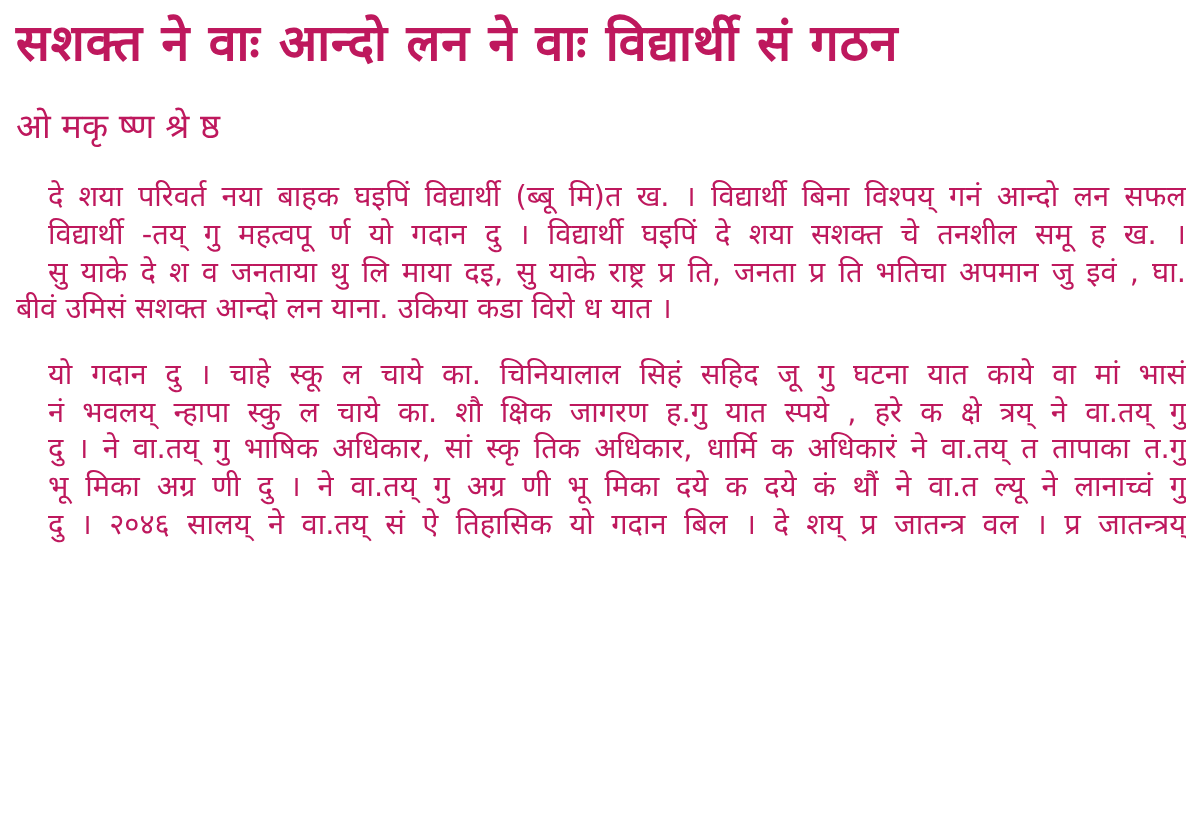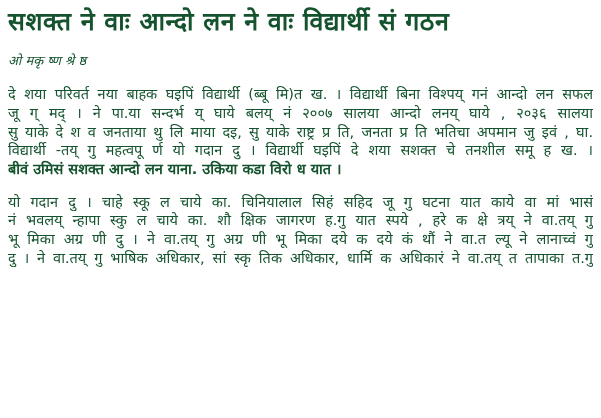--- a/index.html
+++ b/index.html
@@ -5,78 +5,77 @@
   html, body {
     margin: 0;
     padding: 0;
     background: #ffffff;
   }
   .page {
     position: relative;
     width: 601px;
     height: 418px;
     background: #ffffff;
-    color: #14532d;
+    color: #be185d;
     font-family: "DejaVu Sans", "Liberation Serif", serif;
     overflow: hidden;
     box-sizing: border-box;
     padding: 6px 8px 0 8px;
   }
   .doc-title {
     font-size: 25px;
     font-weight: bold;
     line-height: 1.25;
     margin: 0 0 14px 0;
     letter-spacing: 0.5px;
     white-space: nowrap;
   }
   .byline {
-    font-size: 13px;
-    font-style: italic;
+    font-size: 17px;
     margin: 0 0 16px 0;
   }
   .para {
     font-size: 14.5px;
     margin: 0 0 14px 0;
   }
   .ln {
     line-height: 18.7px;
     height: 18.7px;
     white-space: nowrap;
     overflow: hidden;
   }
   .ln.j {
     text-align: justify;
     text-align-last: justify;
     white-space: normal;
     word-spacing: 1px;
+    margin-left: 16px;
   }
   .ln.last {
     text-align: right;
     text-align-last: left;
-    font-weight: bold;
   }
 </style>
 </head>
 <body>
 
 <div class="page">
 
   <h1 class="doc-title">सशक्त ने वाः आन्दो लन ने वाः विद्यार्थी  सं गठन</h1>
 
   <div class="byline">ओ मकृ ष्ण श्रे ष्ठ</div>
 
   <div class="para">
     <div class="ln j">दे शया परिवर्त नया बाहक घइपिं  विद्यार्थी  (ब्बू मि)त ख. । विद्यार्थी  बिना विश्पय्  गनं  आन्दो लन सफल</div>
-    <div class="ln j">जू ग्  मद्  । ने पा.या सन्दर्भ य्  घाये बलय्  नं  २००७ सालया आन्दो लनय्  घाये , २०३६ सालया</div>
+    <div class="ln j">विद्यार्थी -तय्  गु  महत्वपू र्ण  यो गदान दु  । विद्यार्थी  घइपिं  दे शया सशक्त चे तनशील समू ह ख. ।</div>
     <div class="ln j">सु याके  दे श व जनताया थु लि माया दइ, सु याके  राष्ट्र  प्र ति, जनता प्र ति भतिचा अपमान जु इवं , घा.</div>
-    <div class="ln j">विद्यार्थी -तय्  गु  महत्वपू र्ण  यो गदान दु  । विद्यार्थी  घइपिं  दे शया सशक्त चे तनशील समू ह ख. ।</div>
     <div class="ln last">बीवं  उमिसं  सशक्त आन्दो लन याना. उकिया कडा विरो ध यात ।</div>
   </div>
 
   <div class="para">
     <div class="ln j">यो गदान दु  । चाहे  स्कू ल चाये का. चिनियालाल सिहं  सहिद जू गु  घटना यात काये  वा मां भासं</div>
     <div class="ln j">नं  भवलय्  न्हापा स्कु ल चाये का. शौ क्षिक जागरण ह.गु  यात स्पये , हरे क क्षे त्रय्  ने वा.तय्  गु</div>
+    <div class="ln j">दु  । ने वा.तय्  गु  भाषिक अधिकार, सां स्कृ तिक अधिकार, धार्मि क अधिकारं  ने वा.तय्  त तापाका त.गु</div>
     <div class="ln j">भू मिका अग्र णी दु  । ने वा.तय्  गु  अग्र णी भू मिका दये क दये कं  थौं  ने वा.त ल्यू ने  लानाच्वं गु</div>
-    <div class="ln j">दु  । ने वा.तय्  गु  भाषिक अधिकार, सां स्कृ तिक अधिकार, धार्मि क अधिकारं  ने वा.तय्  त तापाका त.गु</div>
+    <div class="ln j">दु  । २०४६ सालय्  ने वा.तय्  सं  ऐ तिहासिक यो गदान बिल । दे शय्  प्र जातन्त्र वल । प्र जातन्त्रय्</div>
   </div>
 
 </div>
 
 </body></html>

